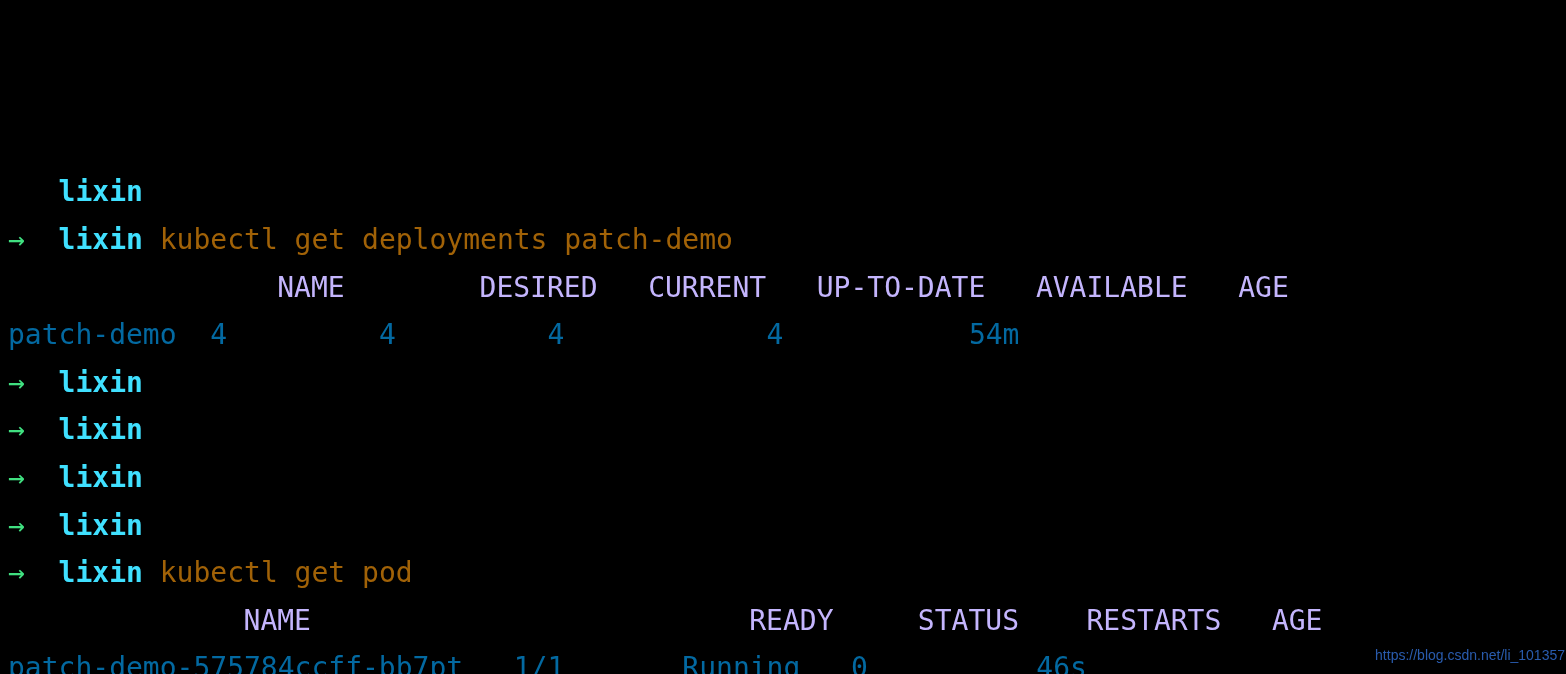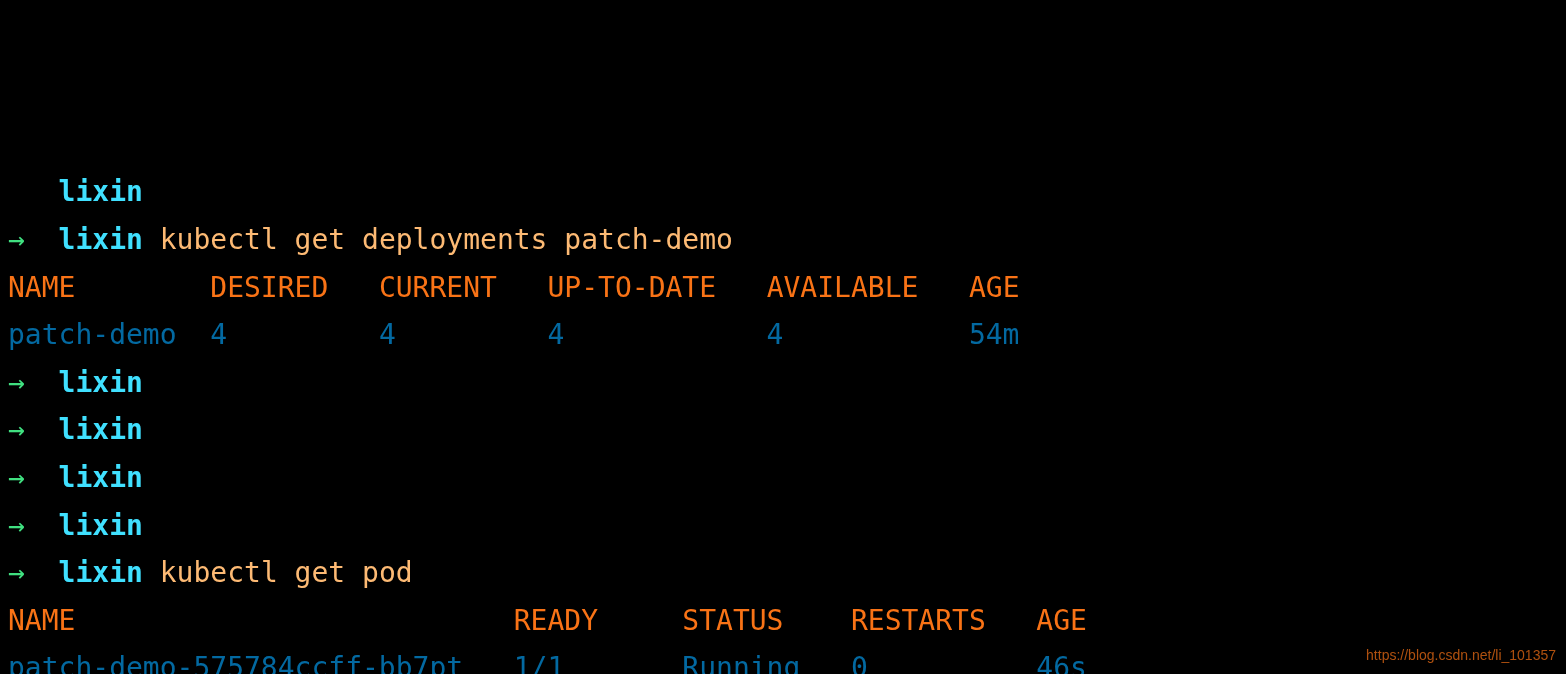--- a/index.html
+++ b/index.html
@@ -11,29 +11,29 @@
       line-height: 1.7;
       padding: 4px 8px;
       white-space: pre;
       width: 1566px;
       height: 674px;
       overflow: hidden;
       position: relative;
     }
     .arrow { color: #40e080; }
     .user { color: #40e0ff; font-weight: bold; }
-    .cmd { color: #fdba74; }
-    .header { color: #f97316; }
+    .cmd { color: #a16207; }
+    .header { color: #c4b5fd; text-align: center; }
     .row { color: #0369a1; }
     .watermark {
       position: absolute;
       bottom: 6px;
-      right: 10px;
+      right: 1px;
       font-size: 14px;
-      color: #f97316;
+      color: #3b82f6;
       opacity: 0.7;
       font-family: Arial, sans-serif;
       white-space: nowrap;
     }
     .truncated-top {
       color: #40e0ff;
       font-weight: bold;
       margin-top: -26px;
     }
   </style>

